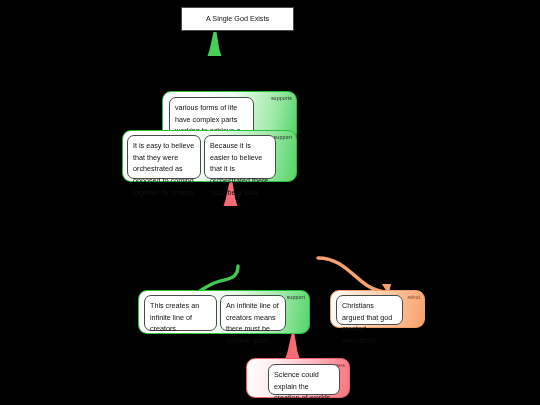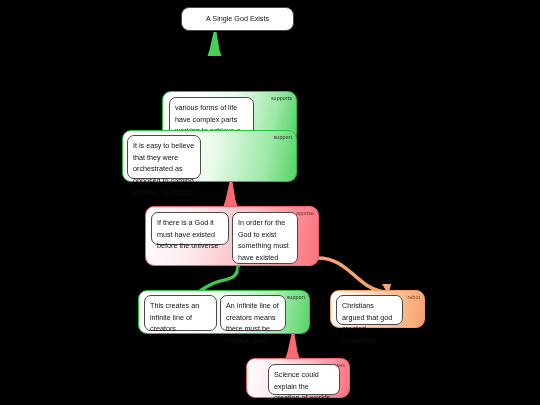--- a/index.html
+++ b/index.html
@@ -3,21 +3,21 @@
 <meta charset="utf-8">
 <style>
   html,body{margin:0;padding:0;background:#000;}
   body{width:540px;height:405px;position:relative;overflow:hidden;
        font-family:"Liberation Sans","DejaVu Sans",sans-serif;}
   #canvas{position:absolute;left:0;top:0;width:540px;height:405px;}
   #links{position:absolute;left:0;top:0;width:540px;height:405px;pointer-events:none;}
 
   .node{position:absolute;background:#fff;border:1px solid #4a4a4a;border-radius:7px;
         color:#111;font-size:7.2px;line-height:1.62;padding:4px 5px;box-sizing:border-box;}
-  .node.root{border-radius:8px;display:flex;align-items:center;justify-content:center;
+  .node.root{border-radius:0;display:flex;align-items:center;justify-content:center;
              text-align:right;padding:3px 6px;}
 
   .group{position:absolute;border-radius:9px;box-sizing:border-box;}
   .group .glabel{position:absolute;top:3px;right:4px;font-size:5.3px;color:#3a3a3a;
                  letter-spacing:.1px;white-space:nowrap;}
 
   .g-green{border:1.4px solid #27c23c;
            background:linear-gradient(100deg,#ffffff 0%,#ffffff 24%,#eafbec 52%,#9ce8a6 82%,#55d468 100%);}
   .g-green .glabel{color:#2c2c2c;}
   .g-red{border:1.4px solid #f4606a;
@@ -58,31 +58,25 @@
     <div class="node" style="left:6px;top:5px;width:85px;height:41px;">
       <span>various forms of life have complex parts working to achieve a purpose.</span>
     </div>
   </div>
 
   <div class="group g-green" style="left:122px;top:130px;width:175px;height:52px;">
     <span class="glabel">support</span>
     <div class="node" style="left:4px;top:4px;width:74px;height:44px;">
       <span>It is easy to believe that they were orchestrated as opposed to coming together by chance</span>
     </div>
+    <div class="node" style="left:81px;top:4px;width:72px;height:44px;">
+      <span>Because it is easier to believe that it is orchestrated there must be a God</span>
+    </div>
   </div>
 
-  <div class="group g-red" style="left:145px;top:206px;width:174px;height:60px;">
-    <span class="glabel">oppose</span>
-    <div class="node" style="left:5px;top:5px;width:78px;height:33px;">
-      <span>If there is a God it must have existed before the universe</span>
-    </div>
-    <div class="node" style="left:86px;top:5px;width:66px;height:52px;">
-      <span>In order for the God to exist something must have existed before it</span>
-    </div>
-  </div>
 
   <div class="group g-green" style="left:138px;top:290px;width:172px;height:44px;padding-left:48px;">
     <span class="glabel">support</span>
     <div class="node" style="left:5px;top:4px;width:73px;height:36px;">
       <span>This creates an infinite line of creators.</span>
     </div>
     <div class="node" style="left:81px;top:4px;width:66px;height:36px;">
       <span>An infinite line of creators means there must be multiple gods.</span>
     </div>
   </div>

